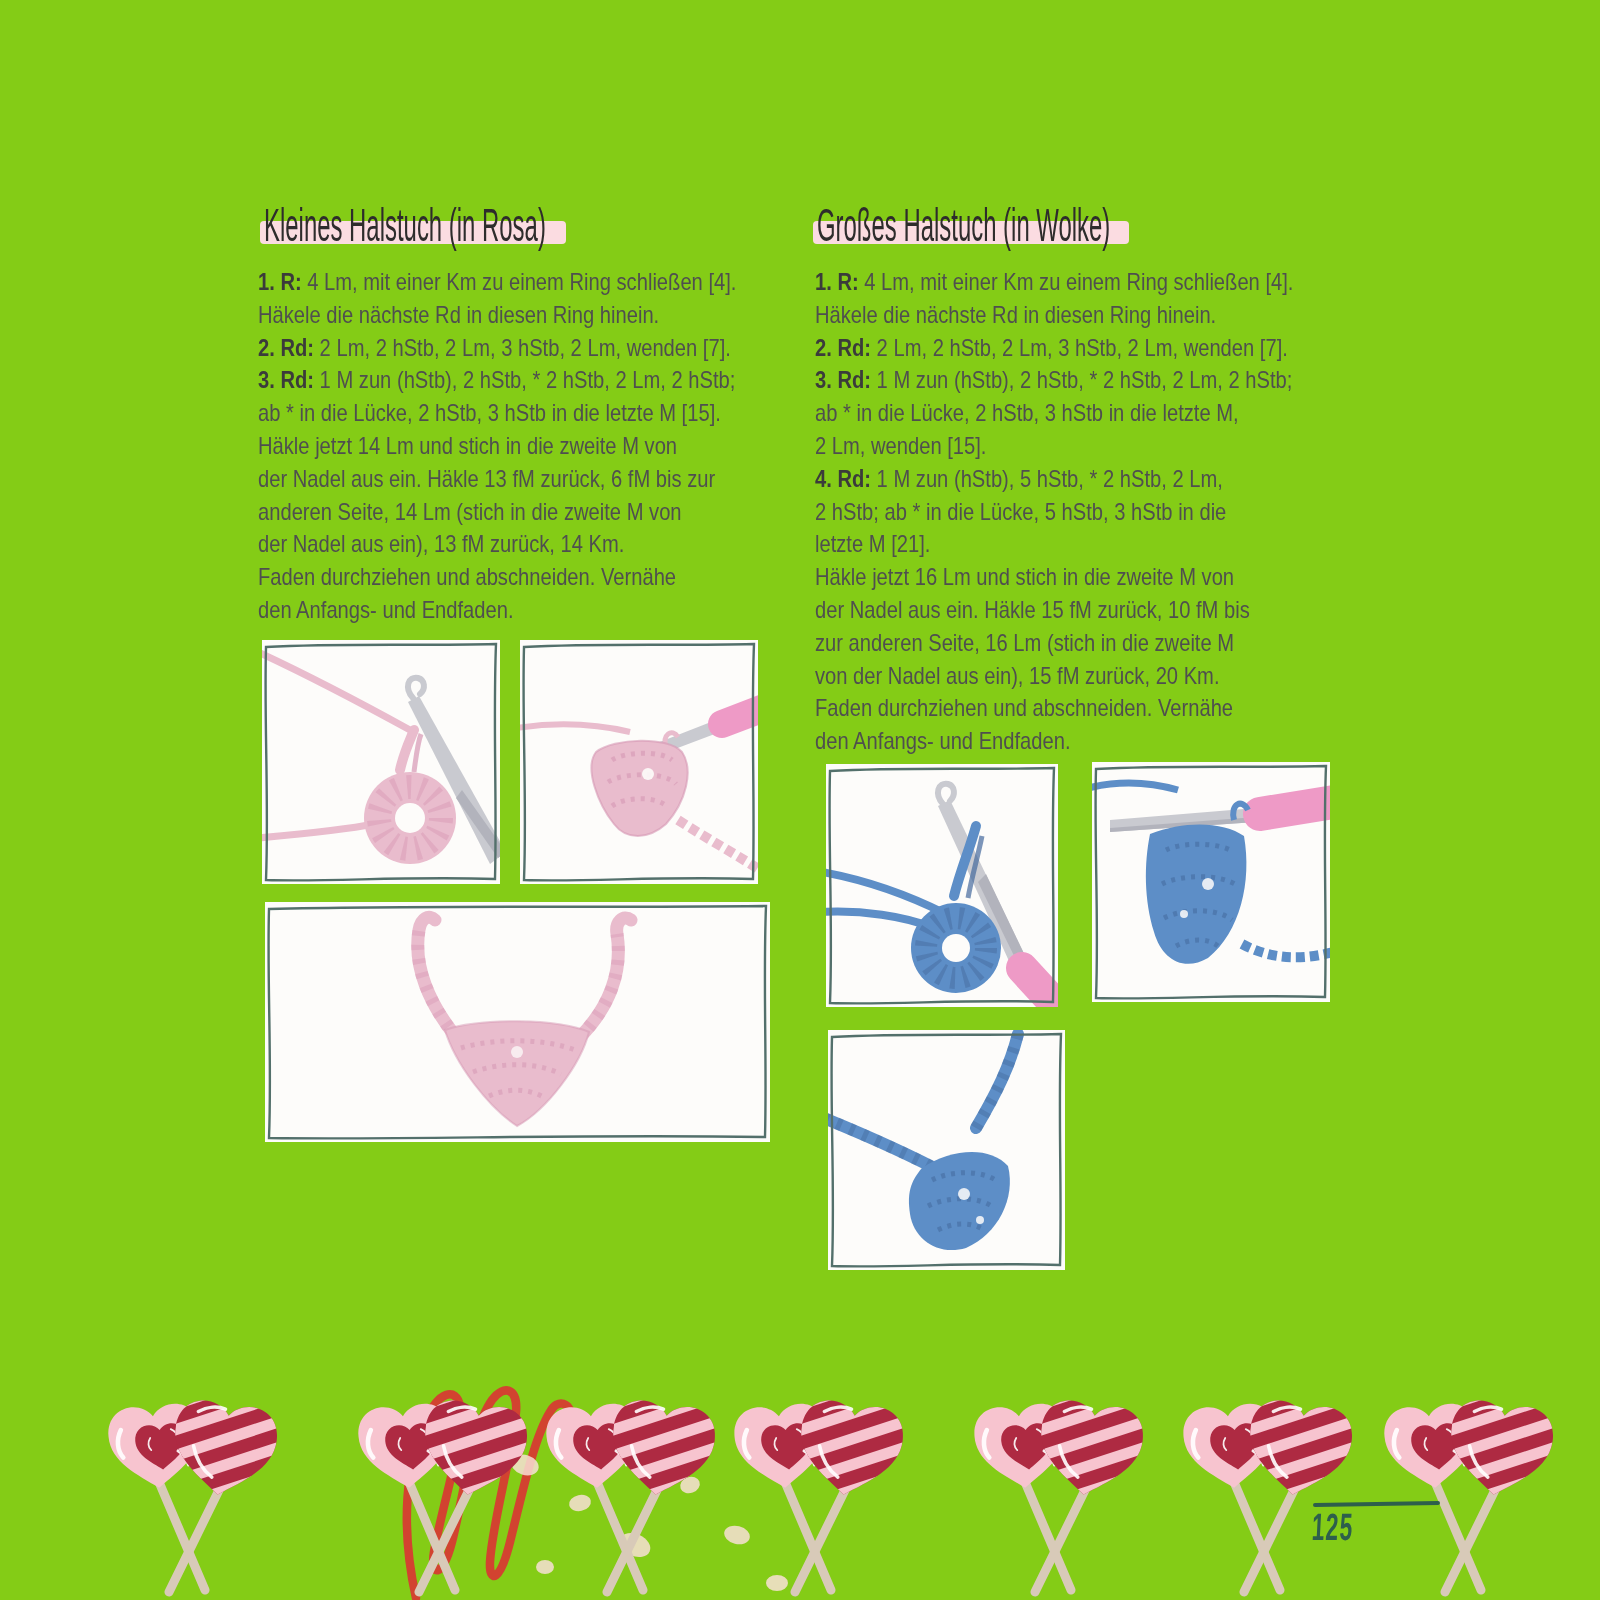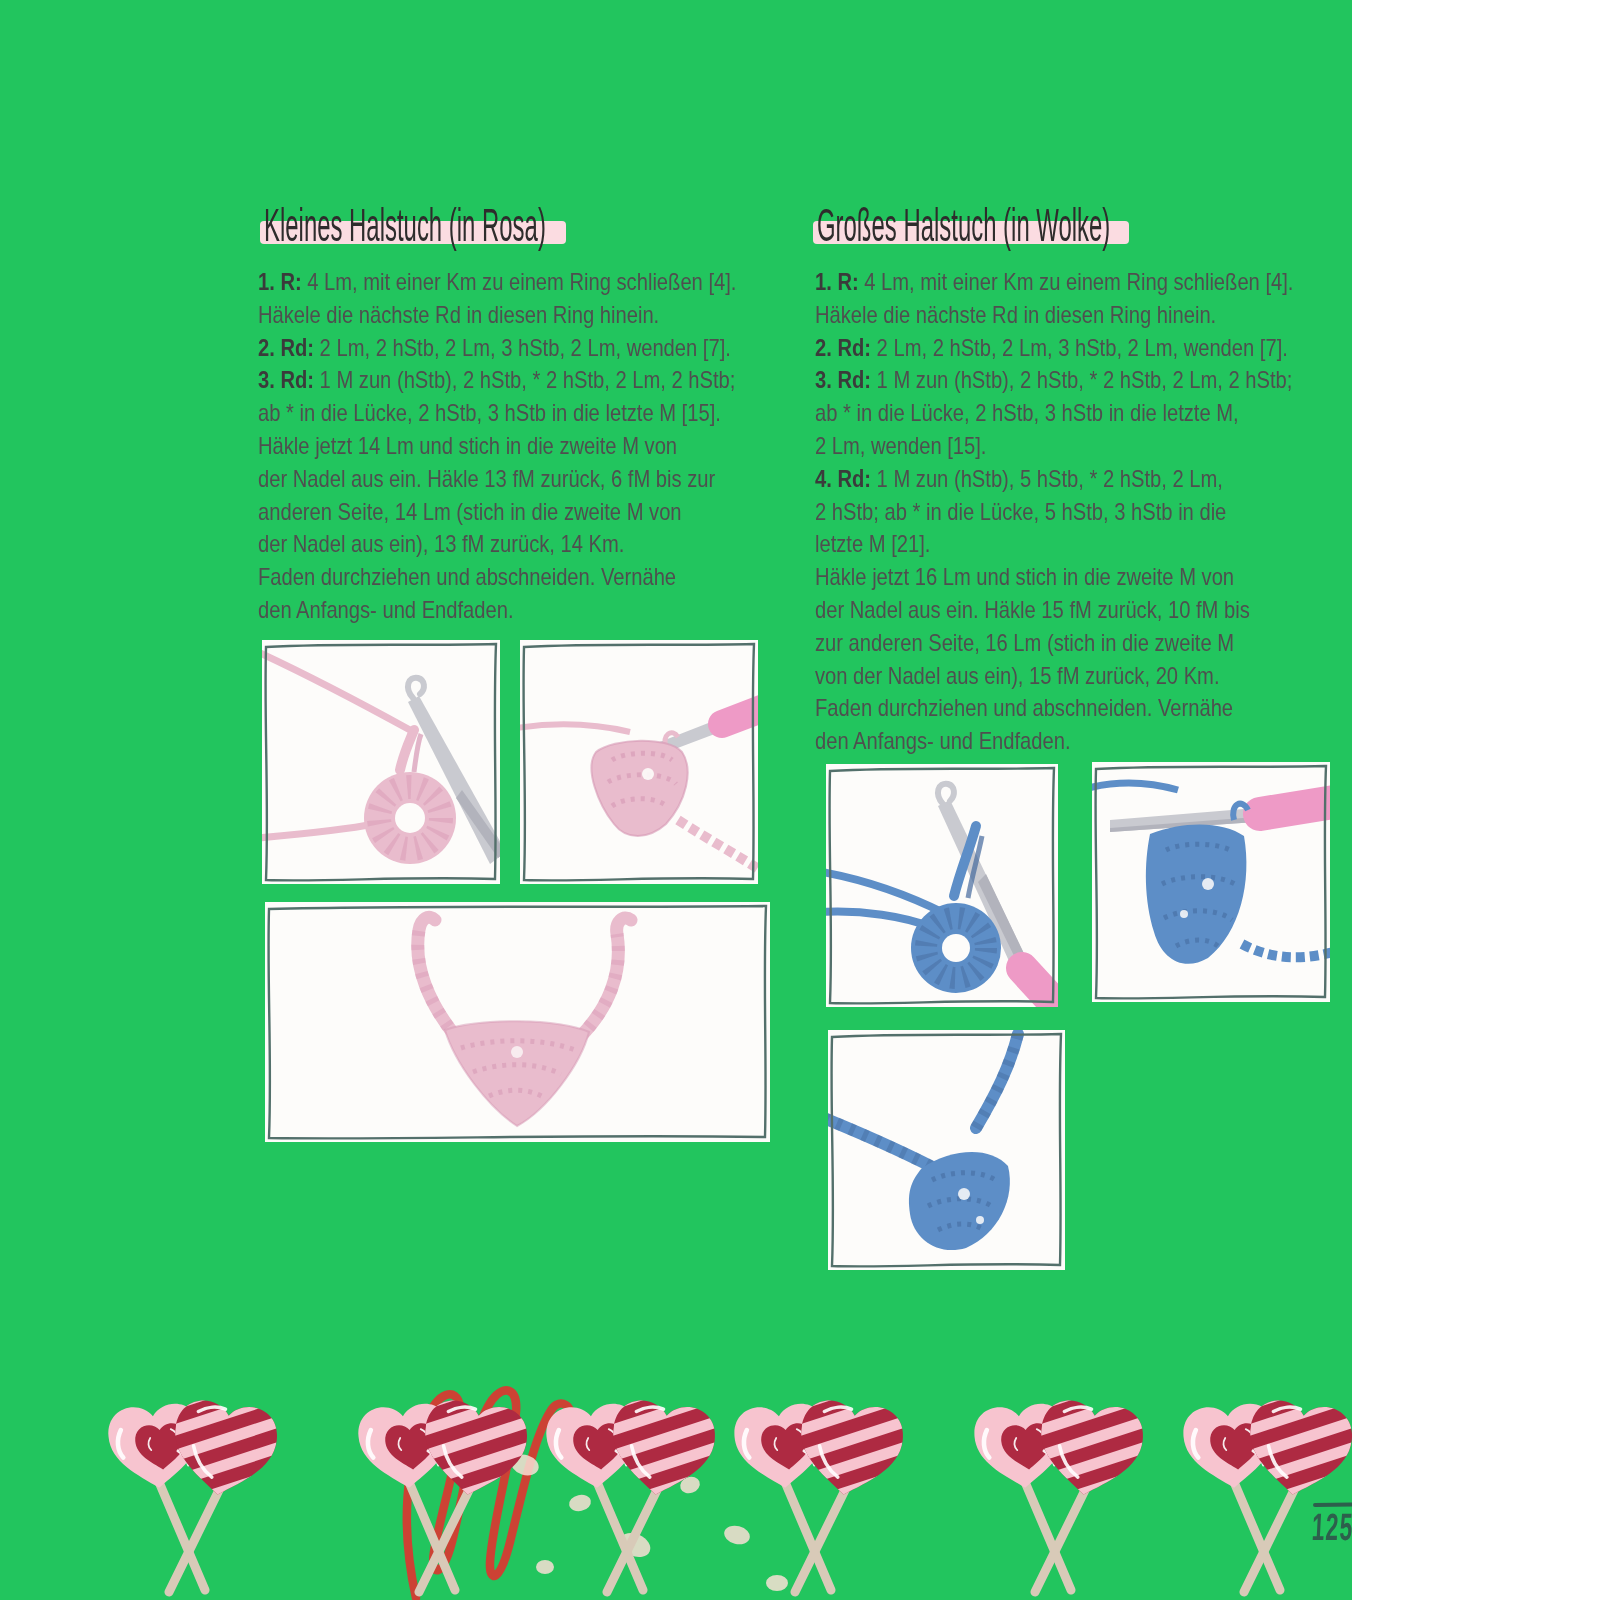--- a/index.html
+++ b/index.html
@@ -1,17 +1,17 @@
 <!DOCTYPE html>
 <html style="--accent-green: #2d5f4c; --body-text: #4f4f4f; --title-text: #2e2c2c; --title-highlight: #fbdce1; --frame: #53706b; --yarn-pink: #e9bccd; --yarn-pink-dark: #d697b4; --yarn-blue: #5d8ec7; --yarn-blue-dark: #44699c; --hook-silver: #c9cad0; --hook-silver-dark: #b2b3bc; --hook-handle-pink: #ee9ac6; --lollipop-pink: #f7c4cf; --lollipop-red: #ae2a42; --stick-tan: #d8cab8; --scribble-red: #d63b31; --speckle: #f8e0d5;"><head>
 <meta charset="utf-8">
 <style>
   html,body{margin:0;padding:0;background:#fff;}
   body{font-family:"Liberation Sans",sans-serif;}
-  #page{position:relative;width:1352px;height:1600px;background:#22c55e;overflow:hidden;}
+  #page{position:relative;width:1600px;height:1600px;background:#84cc16;overflow:hidden;}
 
   
   .title-highlight{position:absolute;height:23px;background:var(--title-highlight);border-radius:4px;z-index:1;}
   #hl-left{left:260px;top:221px;width:306px;}
   #hl-right{left:813px;top:221px;width:316px;}
   h2.sec-title{position:absolute;margin:0;z-index:2;font-weight:400;color:var(--title-text);
     font-size:46px;letter-spacing:0px;transform:scaleX(.52);transform-origin:left top;white-space:nowrap;}
   #title-left{left:264px;top:198px;}
   #title-right{left:817px;top:198px;}
 

